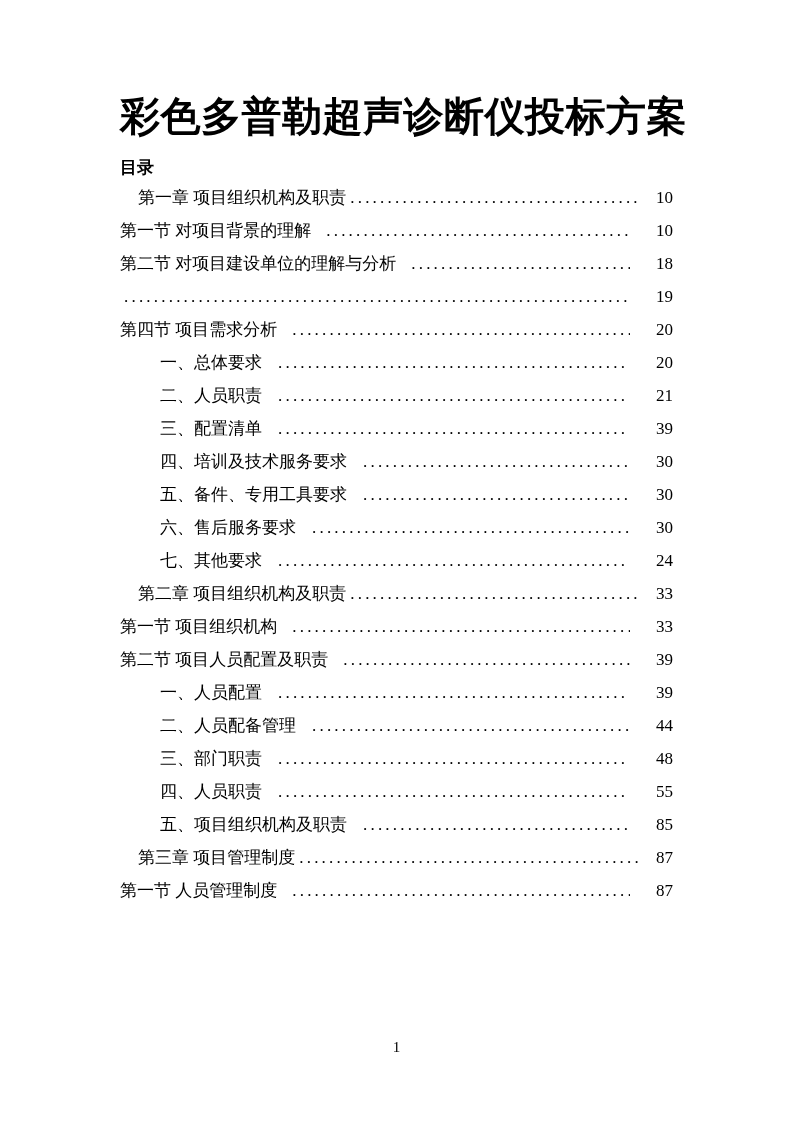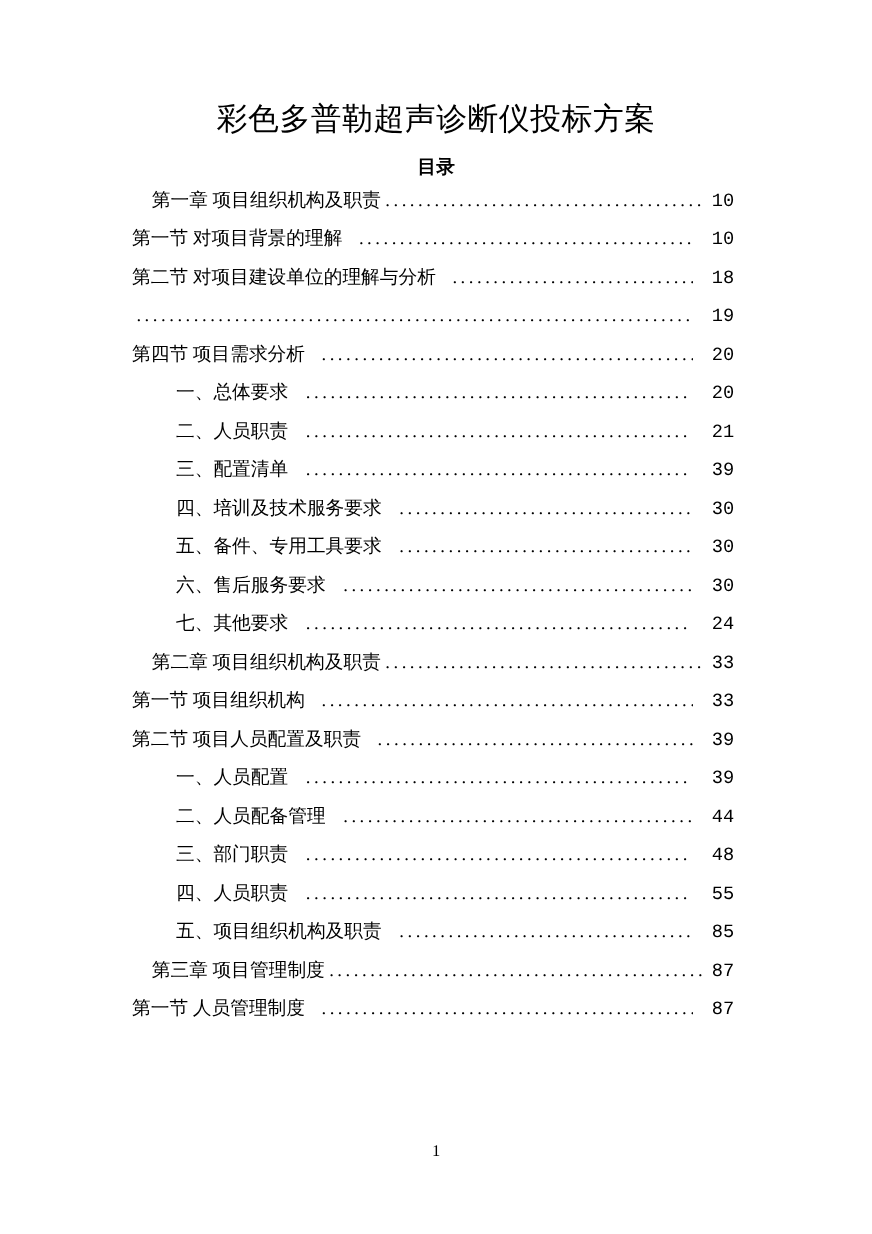--- a/index.html
+++ b/index.html
@@ -17,33 +17,32 @@
   }
   .page {
     position: relative;
     width: 793px;
     height: 1122px;
     box-sizing: border-box;
     padding: 76px 120px 0 120px;
   }
   .doc-title {
     font-family: "DejaVu Sans", "Liberation Sans", sans-serif;
-    font-weight: normal;
-    font-size: 28px;
+    font-weight: bold;
+    font-size: 40px;
     letter-spacing: 0.5px;
     text-align: center;
     margin: 14px 0 0 0;
     line-height: 1.3;
     white-space: nowrap;
   }
   .toc-heading {
     font-family: "DejaVu Sans", "Liberation Sans", sans-serif;
     font-weight: bold;
     font-size: 17px;
-    text-align: center;
     margin: 14px 0 10px 0;
   }
   .toc {
     margin: 0;
     padding: 0;
     list-style: none;
   }
   .toc-entry {
     display: flex;
     align-items: baseline;
@@ -63,22 +62,22 @@
     position: relative;
     letter-spacing: 3.2px;
     font-size: 17px;
     color: #000;
     white-space: nowrap;
     text-align: left;
   }
   .toc-entry .page-num {
     flex: 0 0 auto;
     width: 26px;
-    text-align: left;
-    font-family: Liberation Mono, monospace;
+    text-align: right;
+    font-family: Liberation Serif, serif;
   }
   
   .lvl-chapter { padding-left: 18px; }
   .lvl-section { padding-left: 0px; gap: 11px; }
   .lvl-item    { padding-left: 40px; gap: 12px; }
 
   .page-footer {
     position: absolute;
     bottom: 66px;
     left: 0;

